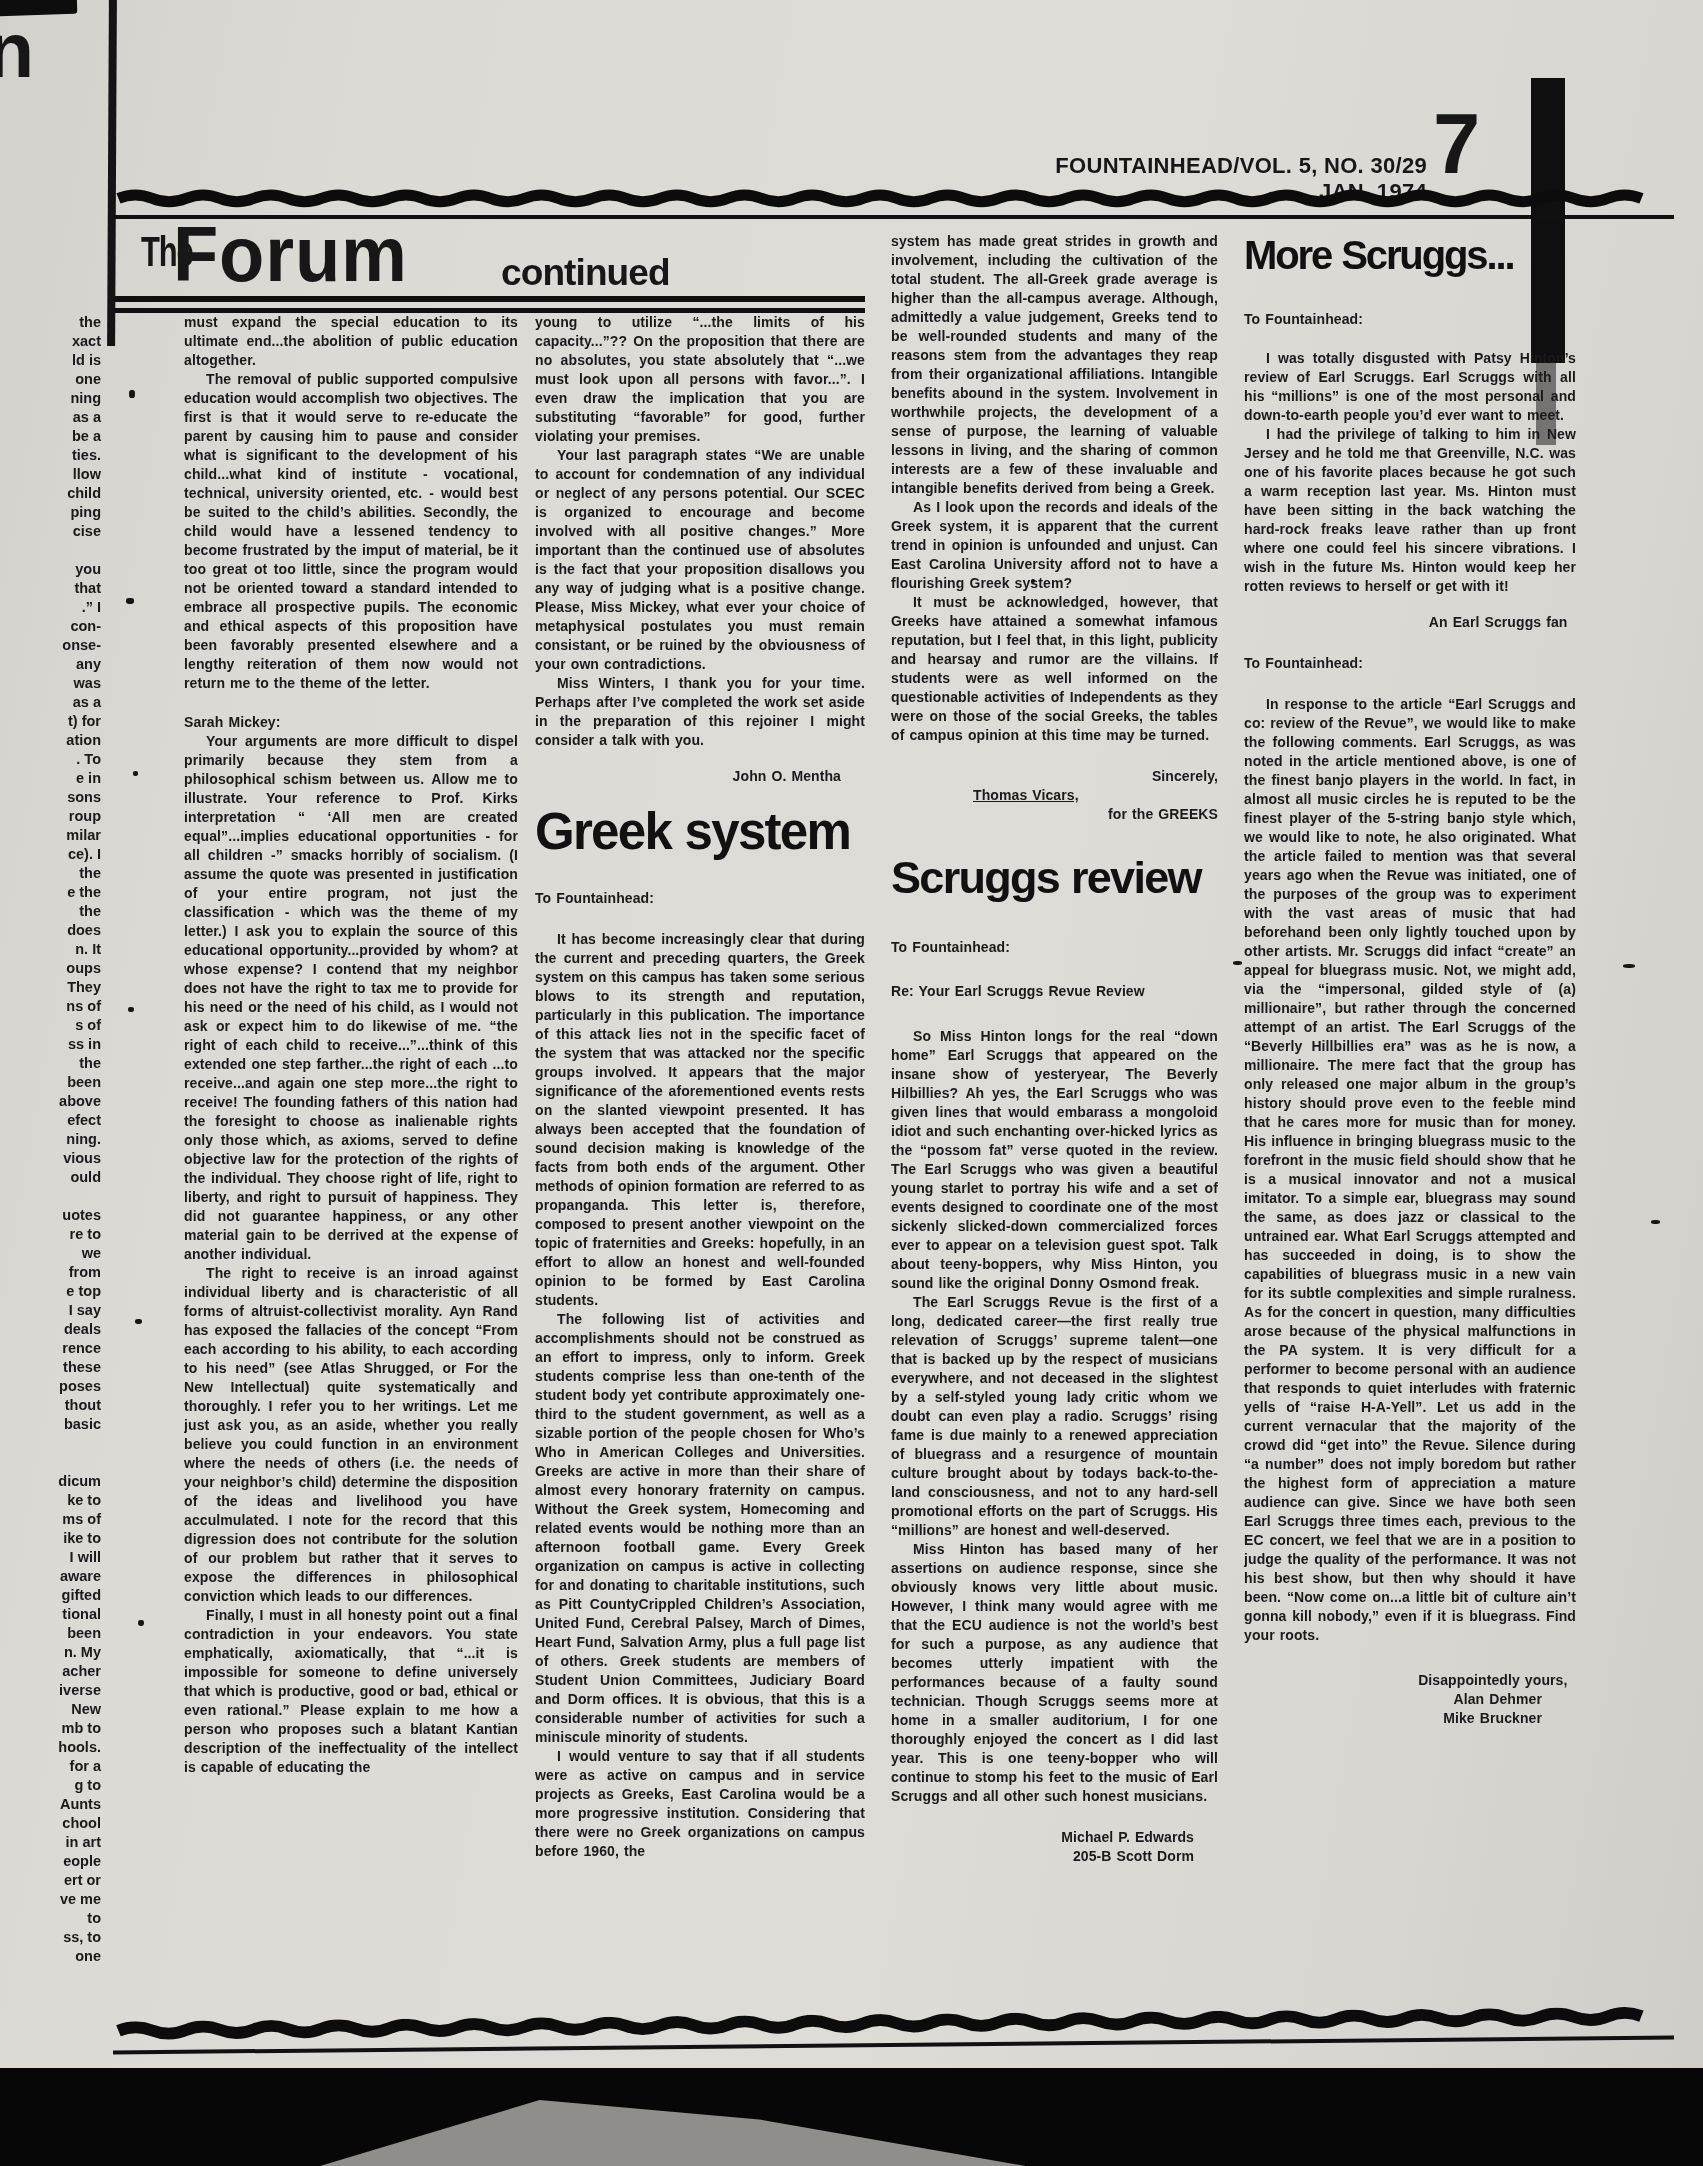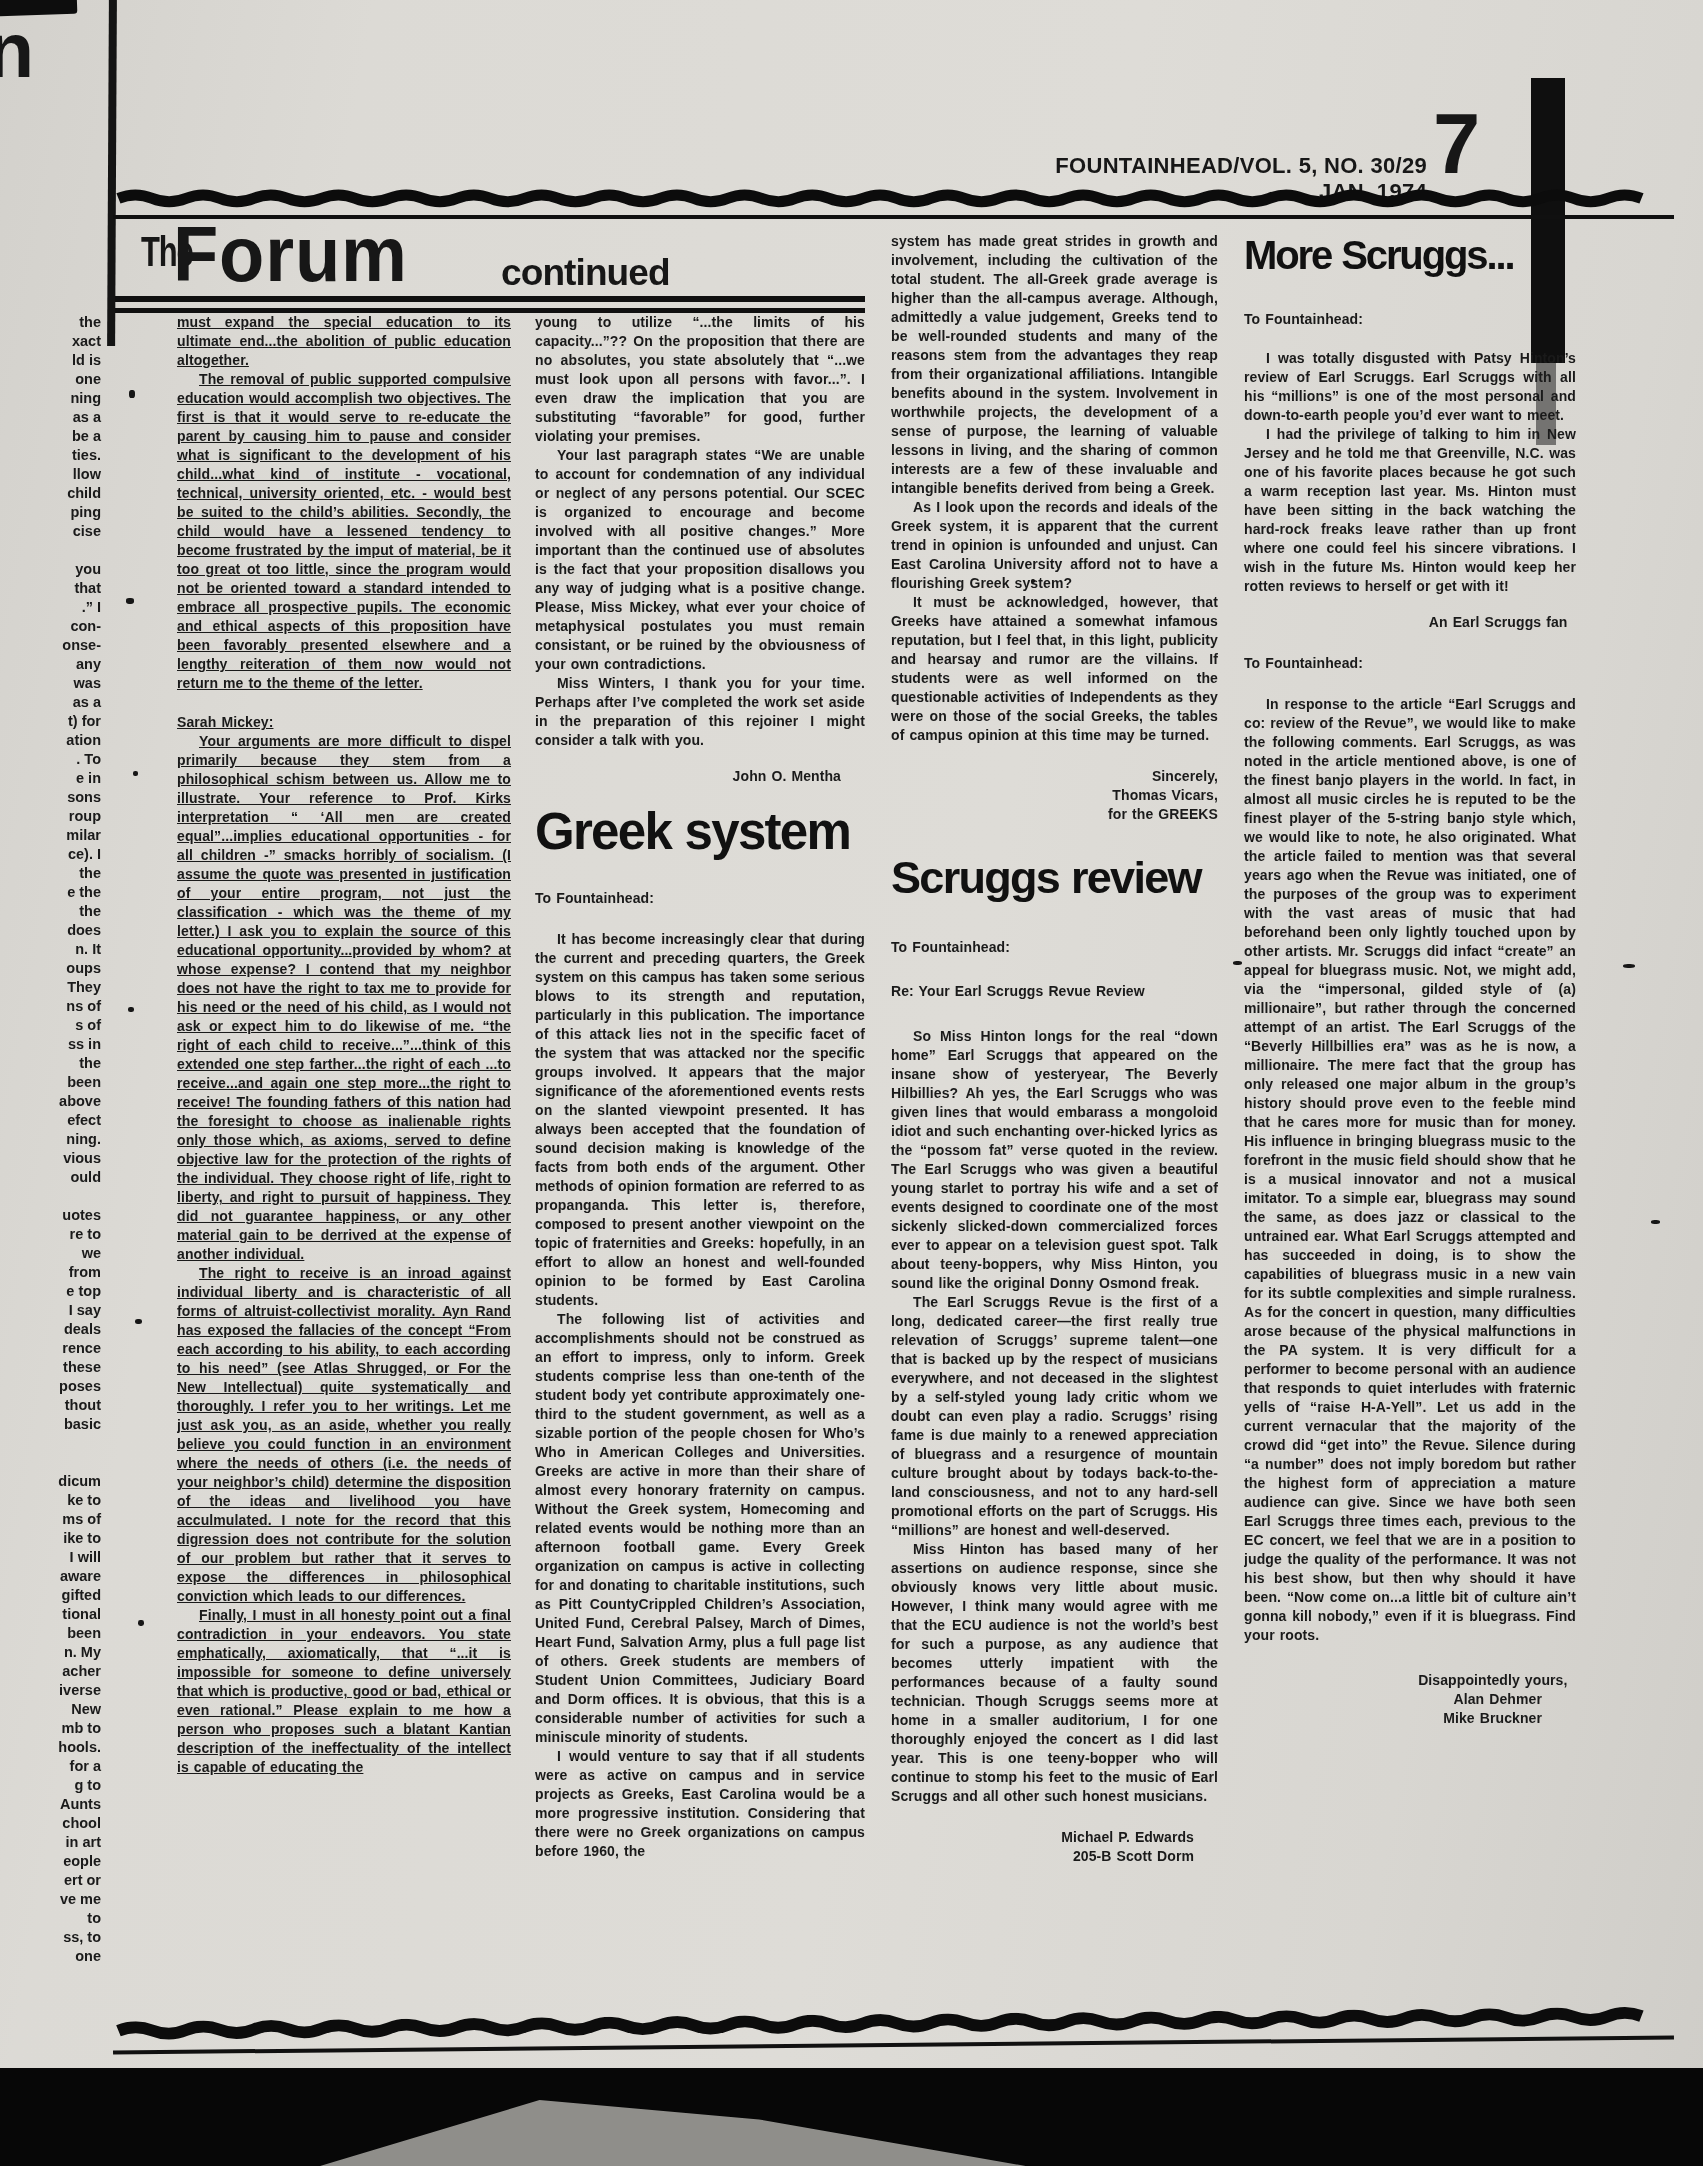--- a/index.html
+++ b/index.html
@@ -7,21 +7,21 @@
         background:linear-gradient(100deg,#d3d1cc 0%,#dcdad5 18%,#dedcd7 55%,#d8d6d1 82%,#cfcdc8 100%);
         font-family:"Liberation Sans", sans-serif;color:#171717;}
   .abs{position:absolute;}
   
   .col{position:absolute;font-size:14px;line-height:19px;font-weight:bold;
        letter-spacing:0.1px;word-spacing:1px;color:#1a1a1a;overflow:hidden;}
   .para{text-align:justify;text-indent:22px;}
   .noind{text-indent:0;}
   .sal{text-indent:0;}
   .sig{text-align:right;}
-  .ctr{text-align:right;padding-left:82px;}
+  .ctr{text-align:left;padding-left:82px;text-decoration:underline;}
   .mt20{margin-top:17px}.mt24{margin-top:20.4px}.mt26{margin-top:22px}.mt30{margin-top:25.6px}
   .mt36{margin-top:31px}.mt40{margin-top:34px}.mt44{margin-top:37px}
   .pr10{padding-right:8.5px}.pr28{padding-right:24px}.pr40{padding-right:34px}
   
   .headline{font-weight:bold;letter-spacing:-1.7px;line-height:1.02;color:#111;}
   .h-greek{font-size:51px;}
   .h-scruggs{font-size:45px;}
   .h-more{font-size:40px;letter-spacing:-2.1px;}
   .h-andmore{font-size:48px;padding-left:44px;}
   
@@ -152,21 +152,21 @@
       <div>in art</div>
       <div>eople</div>
       <div>ert or</div>
       <div>ve me</div>
       <div>to</div>
       <div>ss, to</div>
       <div>one</div>
     </div>
   <div class="abs" style="left:0;top:2078px;width:143px;height:22px;background:#0e0e0e;border-radius:5.1px;"></div>
 
-  <div class="col" style="left:177px;top:313px;width:334px;height:1699px;text-decoration:underline;">
+  <div class="col" style="left:184px;top:313px;width:334px;height:1699px;">
     <div class="para noind">must expand the special education to its ultimate end...the abolition of public education altogether.</div>
     <div class="para">The removal of public supported compulsive education would accomplish two objectives. The first is that it would serve to re-educate the parent by causing him to pause and consider what is significant to the development of his child...what kind of institute - vocational, technical, university oriented, etc. - would best be suited to the child’s abilities. Secondly, the child would have a lessened tendency to become frustrated by the imput of material, be it too great ot too little, since the program would not be oriented toward a standard intended to embrace all prospective pupils. The economic and ethical aspects of this proposition have been favorably presented elsewhere and a lengthy reiteration of them now would not return me to the theme of the letter.</div>
     <div class="sal mt24">Sarah Mickey:</div>
     <div class="para">Your arguments are more difficult to dispel primarily because they stem from a philosophical schism between us. Allow me to illustrate. Your reference to Prof. Kirks interpretation “ ‘All men are created equal”...implies educational opportunities - for all children -” smacks horribly of socialism. (I assume the quote was presented in justification of your entire program, not just the classification - which was the theme of my letter.) I ask you to explain the source of this educational opportunity...provided by whom? at whose expense? I contend that my neighbor does not have the right to tax me to provide for his need or the need of his child, as I would not ask or expect him to do likewise of me. “the right of each child to receive...”...think of this extended one step farther...the right of each ...to receive...and again one step more...the right to receive! The founding fathers of this nation had the foresight to choose as inalienable rights only those which, as axioms, served to define objective law for the protection of the rights of the individual. They choose right of life, right to liberty, and right to pursuit of happiness. They did not guarantee happiness, or any other material gain to be derrived at the expense of another individual.</div>
     <div class="para">The right to receive is an inroad against individual liberty and is characteristic of all forms of altruist-collectivist morality. Ayn Rand has exposed the fallacies of the concept “From each according to his ability, to each according to his need” (see Atlas Shrugged, or For the New Intellectual) quite systematically and thoroughly. I refer you to her writings. Let me just ask you, as an aside, whether you really believe you could function in an environment where the needs of others (i.e. the needs of your neighbor’s child) determine the disposition of the ideas and livelihood you have acculmulated. I note for the record that this digression does not contribute for the solution of our problem but rather that it serves to expose the differences in philosophical conviction which leads to our differences.</div>
     <div class="para">Finally, I must in all honesty point out a final contradiction in your endeavors. You state emphatically, axiomatically, that “...it is impossible for someone to define universely that which is productive, good or bad, ethical or even rational.” Please explain to me how a person who proposes such a blatant Kantian description of the ineffectuality of the intellect is capable of educating the</div>
   </div>
 
   <div class="col" style="left:535px;top:313px;width:330px;height:1699px;">
     <div class="para noind">young to utilize “...the limits of his capacity...”?? On the proposition that there are no absolutes, you state absolutely that “...we must look upon all persons with favor...”. I even draw the implication that you are substituting “favorable” for good, further violating your premises.</div>

